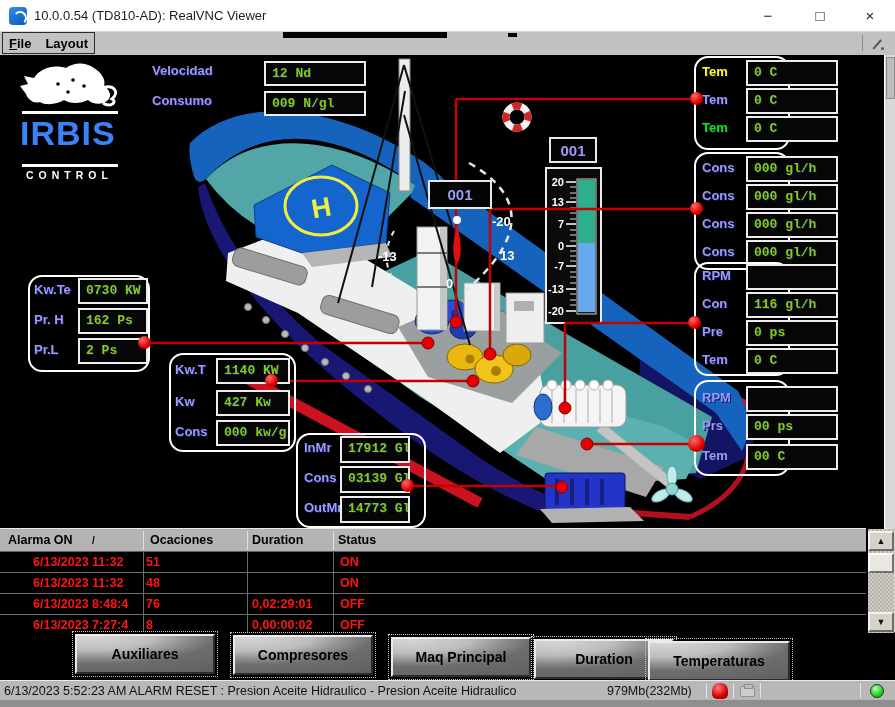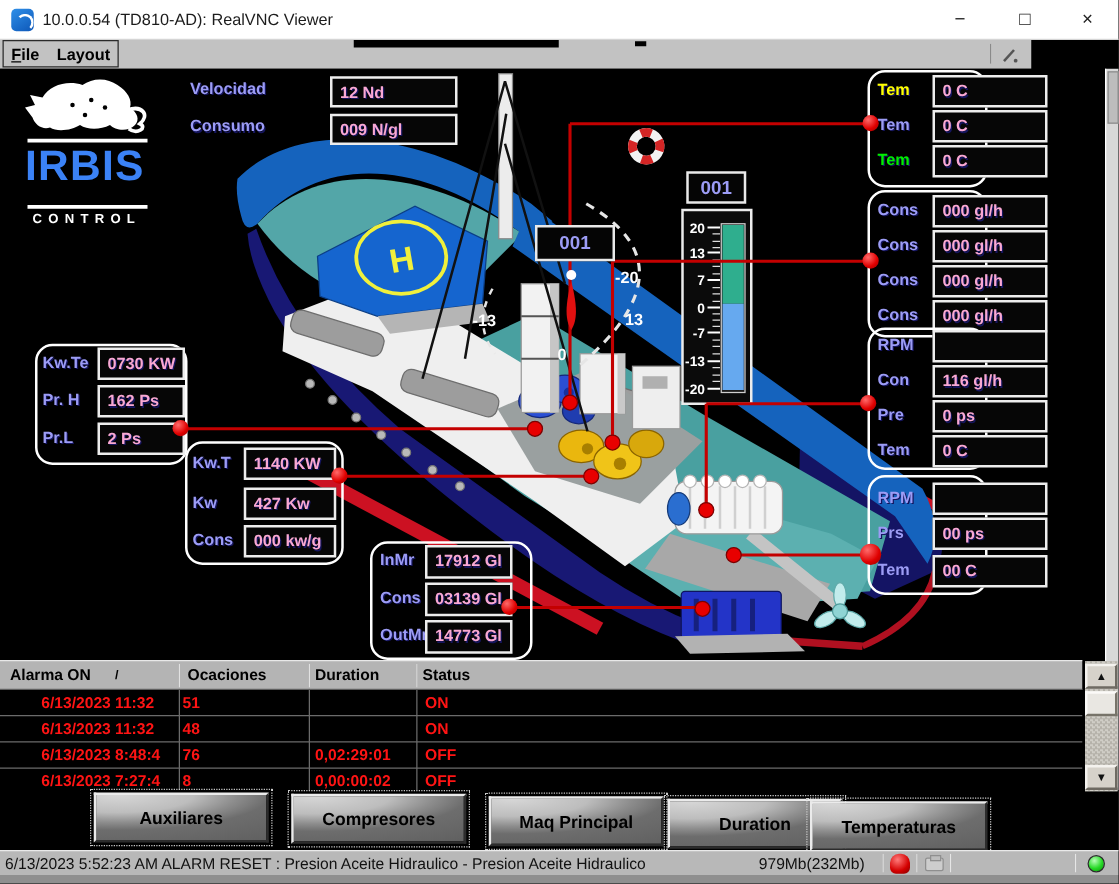--- a/index.html
+++ b/index.html
@@ -13,38 +13,38 @@
   
   .titlebar { position:absolute; left:0; top:0; width:895px; height:32px; background:#ffffff; border-bottom:1px solid #d5d5d5; }
   .vnc-icon { position:absolute; left:9px; top:7px; width:18px; height:18px; border-radius:4px;
     background:linear-gradient(145deg,#2f8fe8,#0d57b8); }
   .vnc-icon::after { content:""; position:absolute; left:4px; top:4px; width:10px; height:10px;
     border:2.5px solid #fff; border-left-color:transparent; border-bottom-color:transparent; border-radius:50%; }
   .title-text { position:absolute; left:34px; top:8px; font-size:13px; color:#1c1c1c; white-space:nowrap; }
   .winbtn { position:absolute; top:0; width:46px; height:31px; text-align:center; line-height:31px; font-size:15px; color:#222; }
 
   
-  .menubar { position:absolute; left:0; top:32px; width:825px; height:23px; background:#c2c2c2; }
+  .menubar { position:absolute; left:0; top:32px; width:895px; height:23px; background:#c2c2c2; }
   .menu-box { position:absolute; left:2px; top:0; height:22px; border:1px solid #2a2a2a; display:flex; align-items:center; padding:0 6px; gap:14px; }
   .menu-item { display:inline-block; font-size:13px; font-weight:bold; color:#000; position:relative; }
   .menu-item.fl::first-letter { text-decoration:underline; }
   .toolbar-remnant { position:absolute; background:#000; }
   .menu-sep { position:absolute; right:32px; top:3px; width:1px; height:16px; background:#f2f2f2; border-left:1px solid #8a8a8a; }
   .conn-icon { position:absolute; right:10px; top:5px; width:14px; height:14px; }
   .conn-icon::before { content:""; position:absolute; left:2px; top:1px; width:12px; height:1.5px; background:#555; transform:rotate(-48deg); transform-origin:left center; top:11px; }
   .conn-icon::after { content:""; position:absolute; right:1px; bottom:1px; width:3px; height:3px; background:#555; border-radius:50%; }
 
   
   .canvas { position:absolute; left:0; top:55px; width:884px; height:473px; background:#000; }
 
   .lbl { color:#9c9cf5; font-weight:bold; font-size:13px; white-space:nowrap; text-shadow:1px 1px 0 #15155e; }
   .lbl.yellow { color:#ffff00; }
   .lbl.green { color:#00ee00; }
-  .vbox { background:#060606; border:2px solid #ededed; color:#f9a8d4; font-weight:bold; font-size:13px;
-          padding:3px 0 0 6px; white-space:nowrap; text-shadow:1px 1px 0 #15155e; overflow:hidden; }
+  .vbox { background:#060606; border:2px solid #ededed; color:#84cc16; font-weight:bold; font-size:13px;
+          padding:3px 0 0 6px; white-space:nowrap; text-shadow:1px 1px 0 #15155e; overflow:hidden;font-family:Liberation Mono, monospace; }
   .grp-frame { position:absolute; left:0; top:0; border:2.5px solid #ffffff; border-radius:14px; }
   .grp-wrap { position:absolute; }
   .grow { position:absolute; left:0; width:150px; height:27px; }
   .grow .lbl { position:absolute; left:8px; top:4px; }
   .grow .vbox { position:absolute; top:0; height:26px; }
   .rbox { left:52px; width:92px; }
 
   .rdot { position:absolute; width:13px; height:13px; border-radius:50%;
           background:radial-gradient(circle at 35% 30%, #ff6a6a, #e00000 58%, #8d0000); z-index:30; }
   .rdot.big { width:17px; height:17px; }
@@ -383,21 +383,21 @@
           <span class="lbl" style="left:6px;">Pr. H</span>
           <span class="vbox" style="left:50px;width:70px;">162 Ps</span>
         </div>
       <div class="grow" style="top:63px;">
           <span class="lbl" style="left:6px;">Pr.L</span>
           <span class="vbox" style="left:50px;width:70px;">2 Ps</span>
         </div>
     </div>
 
     
-    <div class="grp-wrap" style="left:148px;top:298px;width:127px;height:99px;">
+    <div class="grp-wrap" style="left:169px;top:298px;width:127px;height:99px;">
       <div class="grp-frame" style="width:127px;height:99px;"></div>
       <div class="grow" style="top:5px;">
           <span class="lbl" style="left:6px;">Kw.T</span>
           <span class="vbox" style="left:47px;width:74px;">1140 KW</span>
         </div>
       <div class="grow" style="top:37px;">
           <span class="lbl" style="left:6px;">Kw</span>
           <span class="vbox" style="left:47px;width:74px;">427 Kw</span>
         </div>
       <div class="grow" style="top:67px;">

